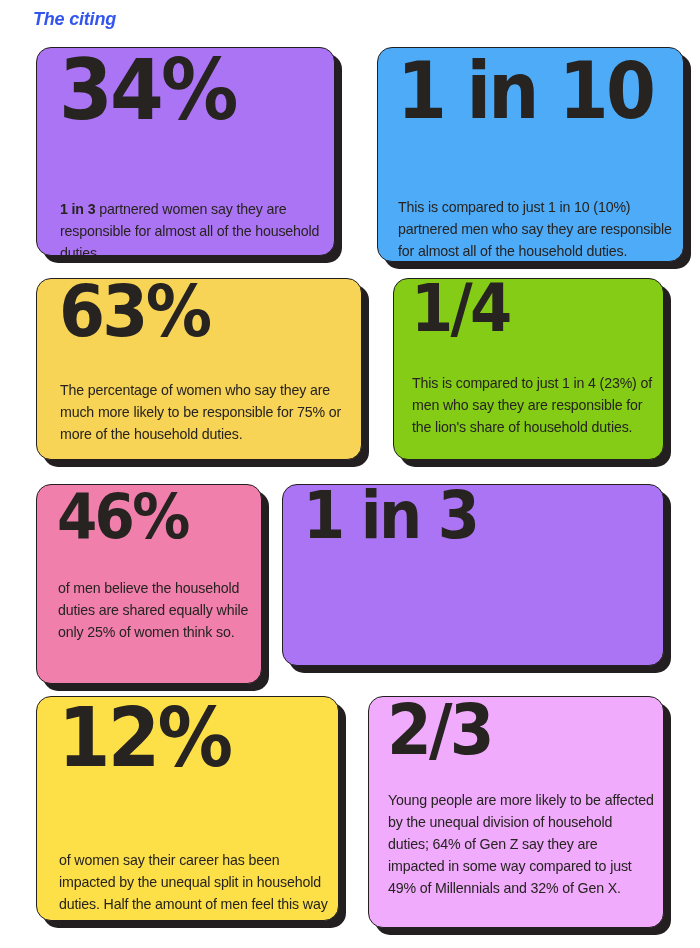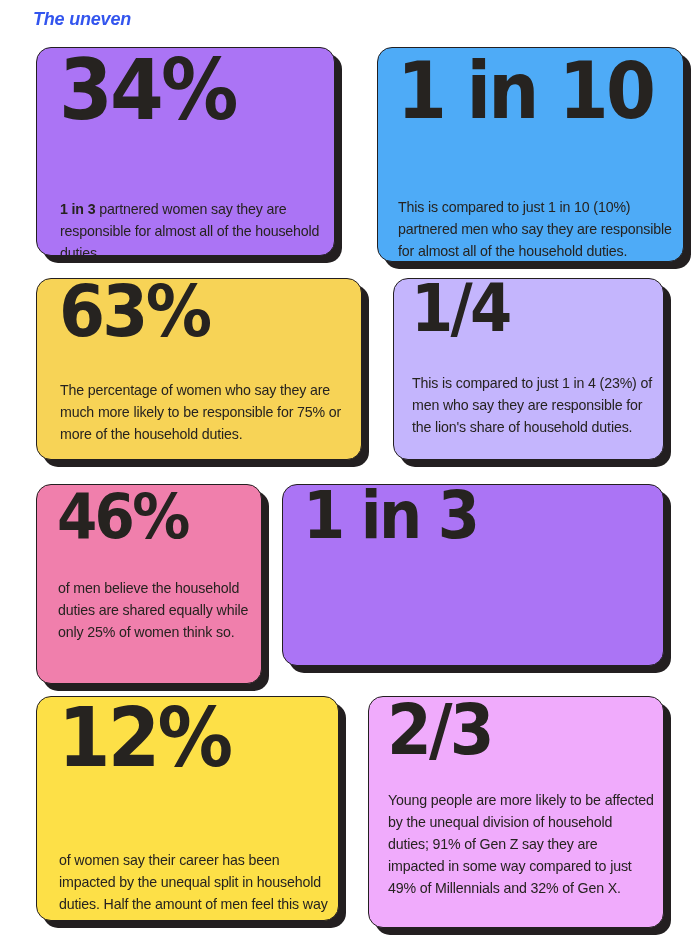--- a/index.html
+++ b/index.html
@@ -65,21 +65,21 @@
 
   #card-1in10   { left: 357px; top: 47px;  width: 307px; height: 215px; background: #4eabf7; margin-left: 20px; }
   #card-1in10 .stat      { left: 19px; top: 12px; font-size: 78px; }
   #card-1in10 .body-text { left: 20px; top: 148px; width: 276px; }
 
   
   #card-63      { left: 36px;  top: 278px; width: 326px; height: 182px; background: #f7d356; }
   #card-63 .stat      { left: 22px; top: 3px;  font-size: 72px; }
   #card-63 .body-text { left: 23px; top: 100px; width: 296px; }
 
-  #card-quarter { left: 393px; top: 278px; width: 271px; height: 182px; background: #c4b5fd; }
+  #card-quarter { left: 393px; top: 278px; width: 271px; height: 182px; background: #84cc16; }
   #card-quarter .stat      { left: 17px; top: 3px;  font-size: 66px; }
   #card-quarter .body-text { left: 18px; top: 93px;  width: 246px; }
 
   
   #card-46      { left: 36px;  top: 484px; width: 226px; height: 200px; background: #f07fac; }
   #card-46 .stat      { left: 20px; top: 6px;  font-size: 63px; }
   #card-46 .body-text { left: 21px; top: 92px;  width: 202px; }
 
   #card-1in3    { left: 282px; top: 484px; width: 382px; height: 182px; background: #ab74f5; }
   #card-1in3 .stat      { left: 20px; top: 4px;  font-size: 66px; }
@@ -90,21 +90,21 @@
   #card-12 .stat      { left: 21px; top: 7px;  font-size: 82px; }
   #card-12 .body-text { left: 22px; top: 124px; width: 274px; margin-top: 28px; }
 
   #card-twothirds { left: 368px; top: 696px; width: 296px; height: 232px; background: #f0abfc; }
   #card-twothirds .stat      { left: 18px; top: 5px;  font-size: 70px; }
   #card-twothirds .body-text { left: 19px; top: 92px;  width: 268px; }
 </style>
 </head>
 <body>
 
-<div id="page-title">The uneven</div>
+<div id="page-title">The citing</div>
 
 <div class="card" id="card-34">
   <div class="stat">34%</div>
   <div class="body-text">
     <b>1 in 3</b><span> partnered women say they are responsible for almost all of the household duties.</span>
   </div>
 </div>
 
 <div class="card" id="card-1in10">
   <div class="stat">1 in 10</div>
@@ -141,15 +141,15 @@
 <div class="card" id="card-12">
   <div class="stat">12%</div>
   <div class="body-text">
     <b></b><span>of women say their career has been impacted by the unequal split in household duties. Half the amount of men feel this way – just 6%.</span>
   </div>
 </div>
 
 <div class="card" id="card-twothirds">
   <div class="stat">2/3</div>
   <div class="body-text">
-    <b></b><span>Young people are more likely to be affected by the unequal division of household duties; 91% of Gen Z say they are impacted in some way compared to just 49% of Millennials and 32% of Gen X.</span>
+    <b></b><span>Young people are more likely to be affected by the unequal division of household duties; 64% of Gen Z say they are impacted in some way compared to just 49% of Millennials and 32% of Gen X.</span>
   </div>
 </div>
 
 </body></html>

